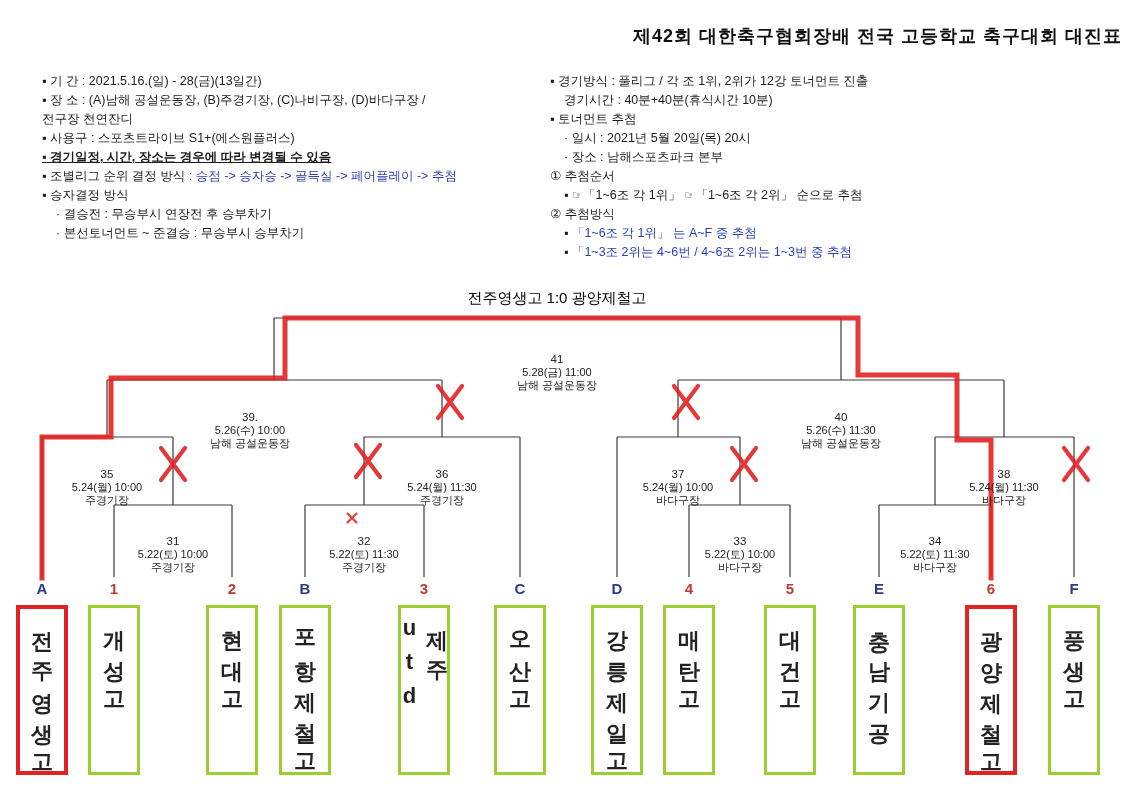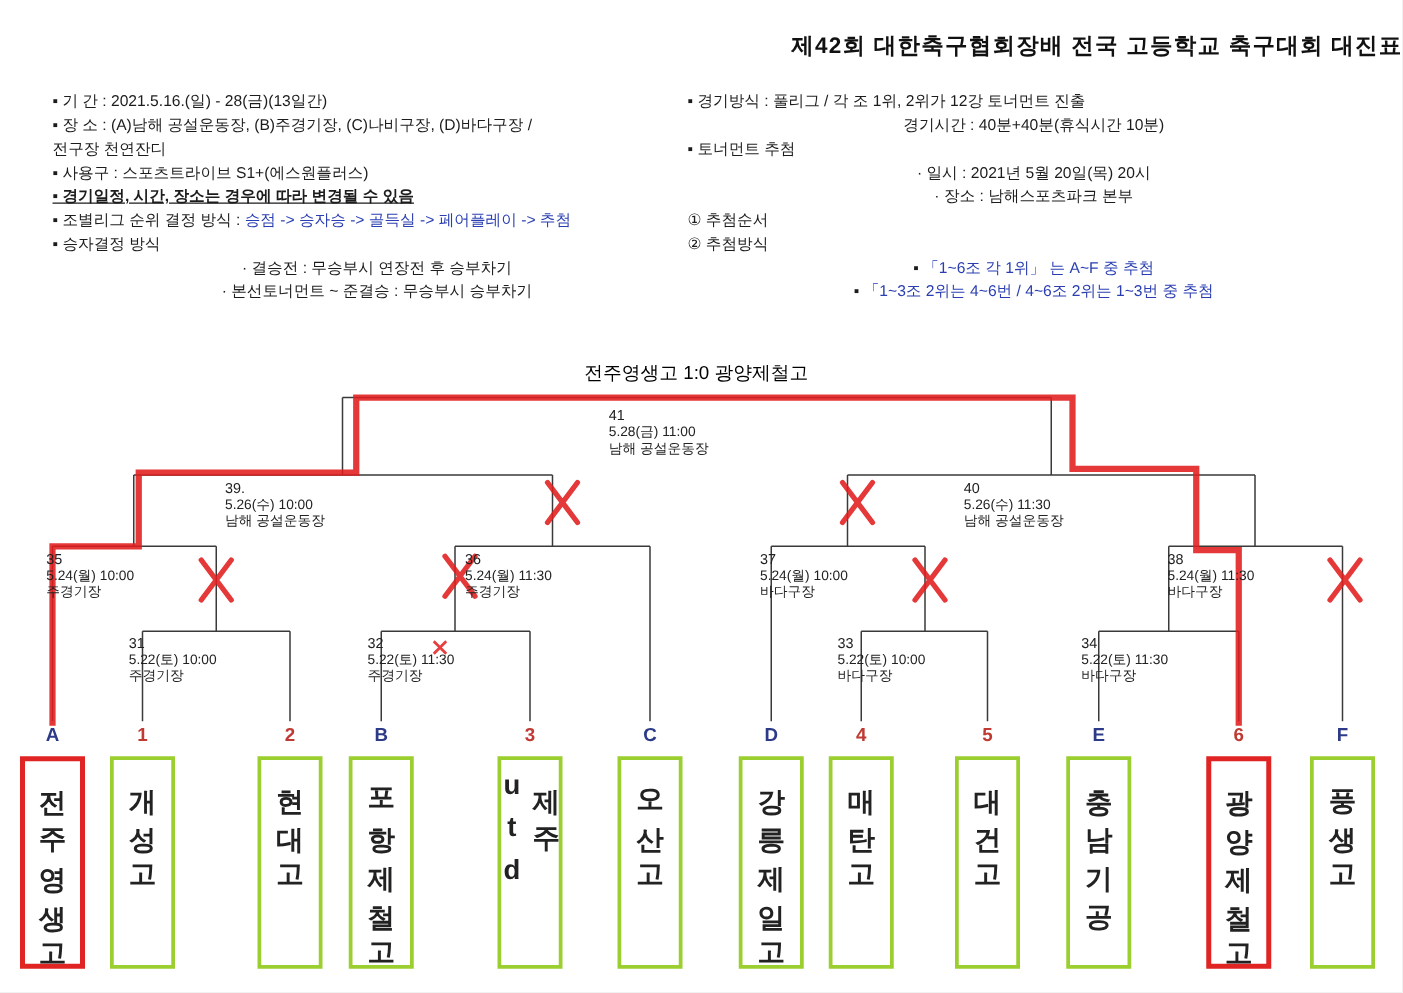--- a/index.html
+++ b/index.html
@@ -20,33 +20,33 @@
   }
   .title{
     position:absolute;top:24px;left:0;width:100%;text-align:right;
     font-size:18px;font-weight:700;letter-spacing:1px;margin:0;color:#111;
   }
   .info-col{position:absolute;top:72px;font-size:12.5px;line-height:19px;white-space:nowrap;}
   .info-left{left:42px;width:505px;}
   .info-right{left:550px;width:540px;}
   .iline{height:19px;}
   .iline .blue{color:var(--blue-text);}
-  .indent1{padding-left:14px;text-align:center;}
+  .indent1{padding-left:14px;}
   .bold-ul{font-weight:700;text-decoration:underline;}
   .bracket-svg{position:absolute;left:0;top:0;width:1122px;height:794px;}
   .blines{stroke:var(--line-color);stroke-width:1.2;fill:none;}
   .winner-path{stroke:var(--winner-red);stroke-width:5;fill:none;opacity:.88;stroke-linecap:square;}
   .elim-x{stroke:var(--winner-red);stroke-width:4.2;fill:none;opacity:.88;stroke-linecap:round;}
   .elim-x-small{stroke:var(--winner-red);stroke-width:2.2;fill:none;opacity:.85;}
   .result{
     position:absolute;left:397px;top:289px;width:320px;text-align:center;
     font-size:15px;font-weight:400;color:#000;
   }
   .match{
-    position:absolute;width:140px;text-align:left;font-size:11px;line-height:13px;color:#222;
+    position:absolute;width:140px;text-align:center;font-size:11px;line-height:13px;color:#222;margin-top:26px;
   }
   .match .mnum{font-size:11.5px;}
   .slot{
     position:absolute;top:580px;width:30px;text-align:center;font-size:15px;font-weight:700;
   }
   .slot.letter{color:var(--letter-slot);}
   .slot.number{color:var(--number-slot);}
   .tbox{
     position:absolute;top:605px;height:170px;width:52px;box-sizing:border-box;
     display:flex;justify-content:center;align-items:flex-start;background:#fff;
@@ -77,20 +77,21 @@
     <div class="iline indent1"><span>· 본선토너먼트 ~ 준결승 : 무승부시 승부차기</span></div>
   </div>
 
   <div class="info-col info-right">
     <div class="iline"><span>▪ 경기방식 : 풀리그 / 각 조 1위, 2위가 12강 토너먼트 진출</span></div>
     <div class="iline indent1"><span>경기시간 : 40분+40분(휴식시간 10분)</span></div>
     <div class="iline"><span>▪ 토너먼트 추첨</span></div>
     <div class="iline indent1"><span>· 일시 : 2021년 5월 20일(목) 20시</span></div>
     <div class="iline indent1"><span>· 장소 : 남해스포츠파크 본부</span></div>
     <div class="iline"><span>① 추첨순서</span></div>
+    <div class="iline indent1"><span>▪ ☞「1~6조 각 1위」  ☞「1~6조 각 2위」 순으로 추첨</span></div>
     <div class="iline"><span>② 추첨방식</span></div>
     <div class="iline indent1"><span>▪ </span><span class="blue">「1~6조 각 1위」 는 A~F 중 추첨</span></div>
     <div class="iline indent1"><span>▪ </span><span class="blue">「1~3조 2위는 4~6번 / 4~6조 2위는 1~3번 중 추첨</span></div>
   </div>
 
   <svg class="bracket-svg" viewBox="0 0 1122 794" xmlns="http://www.w3.org/2000/svg">
     <path class="blines" d="
       M42 577V437 M520 577V437 M617 577V437 M1074 577V437
       M114 577V505 M232 577V505 M305 577V505 M424 577V505
       M689 577V505 M790 577V505 M879 577V505 M991 577V505

